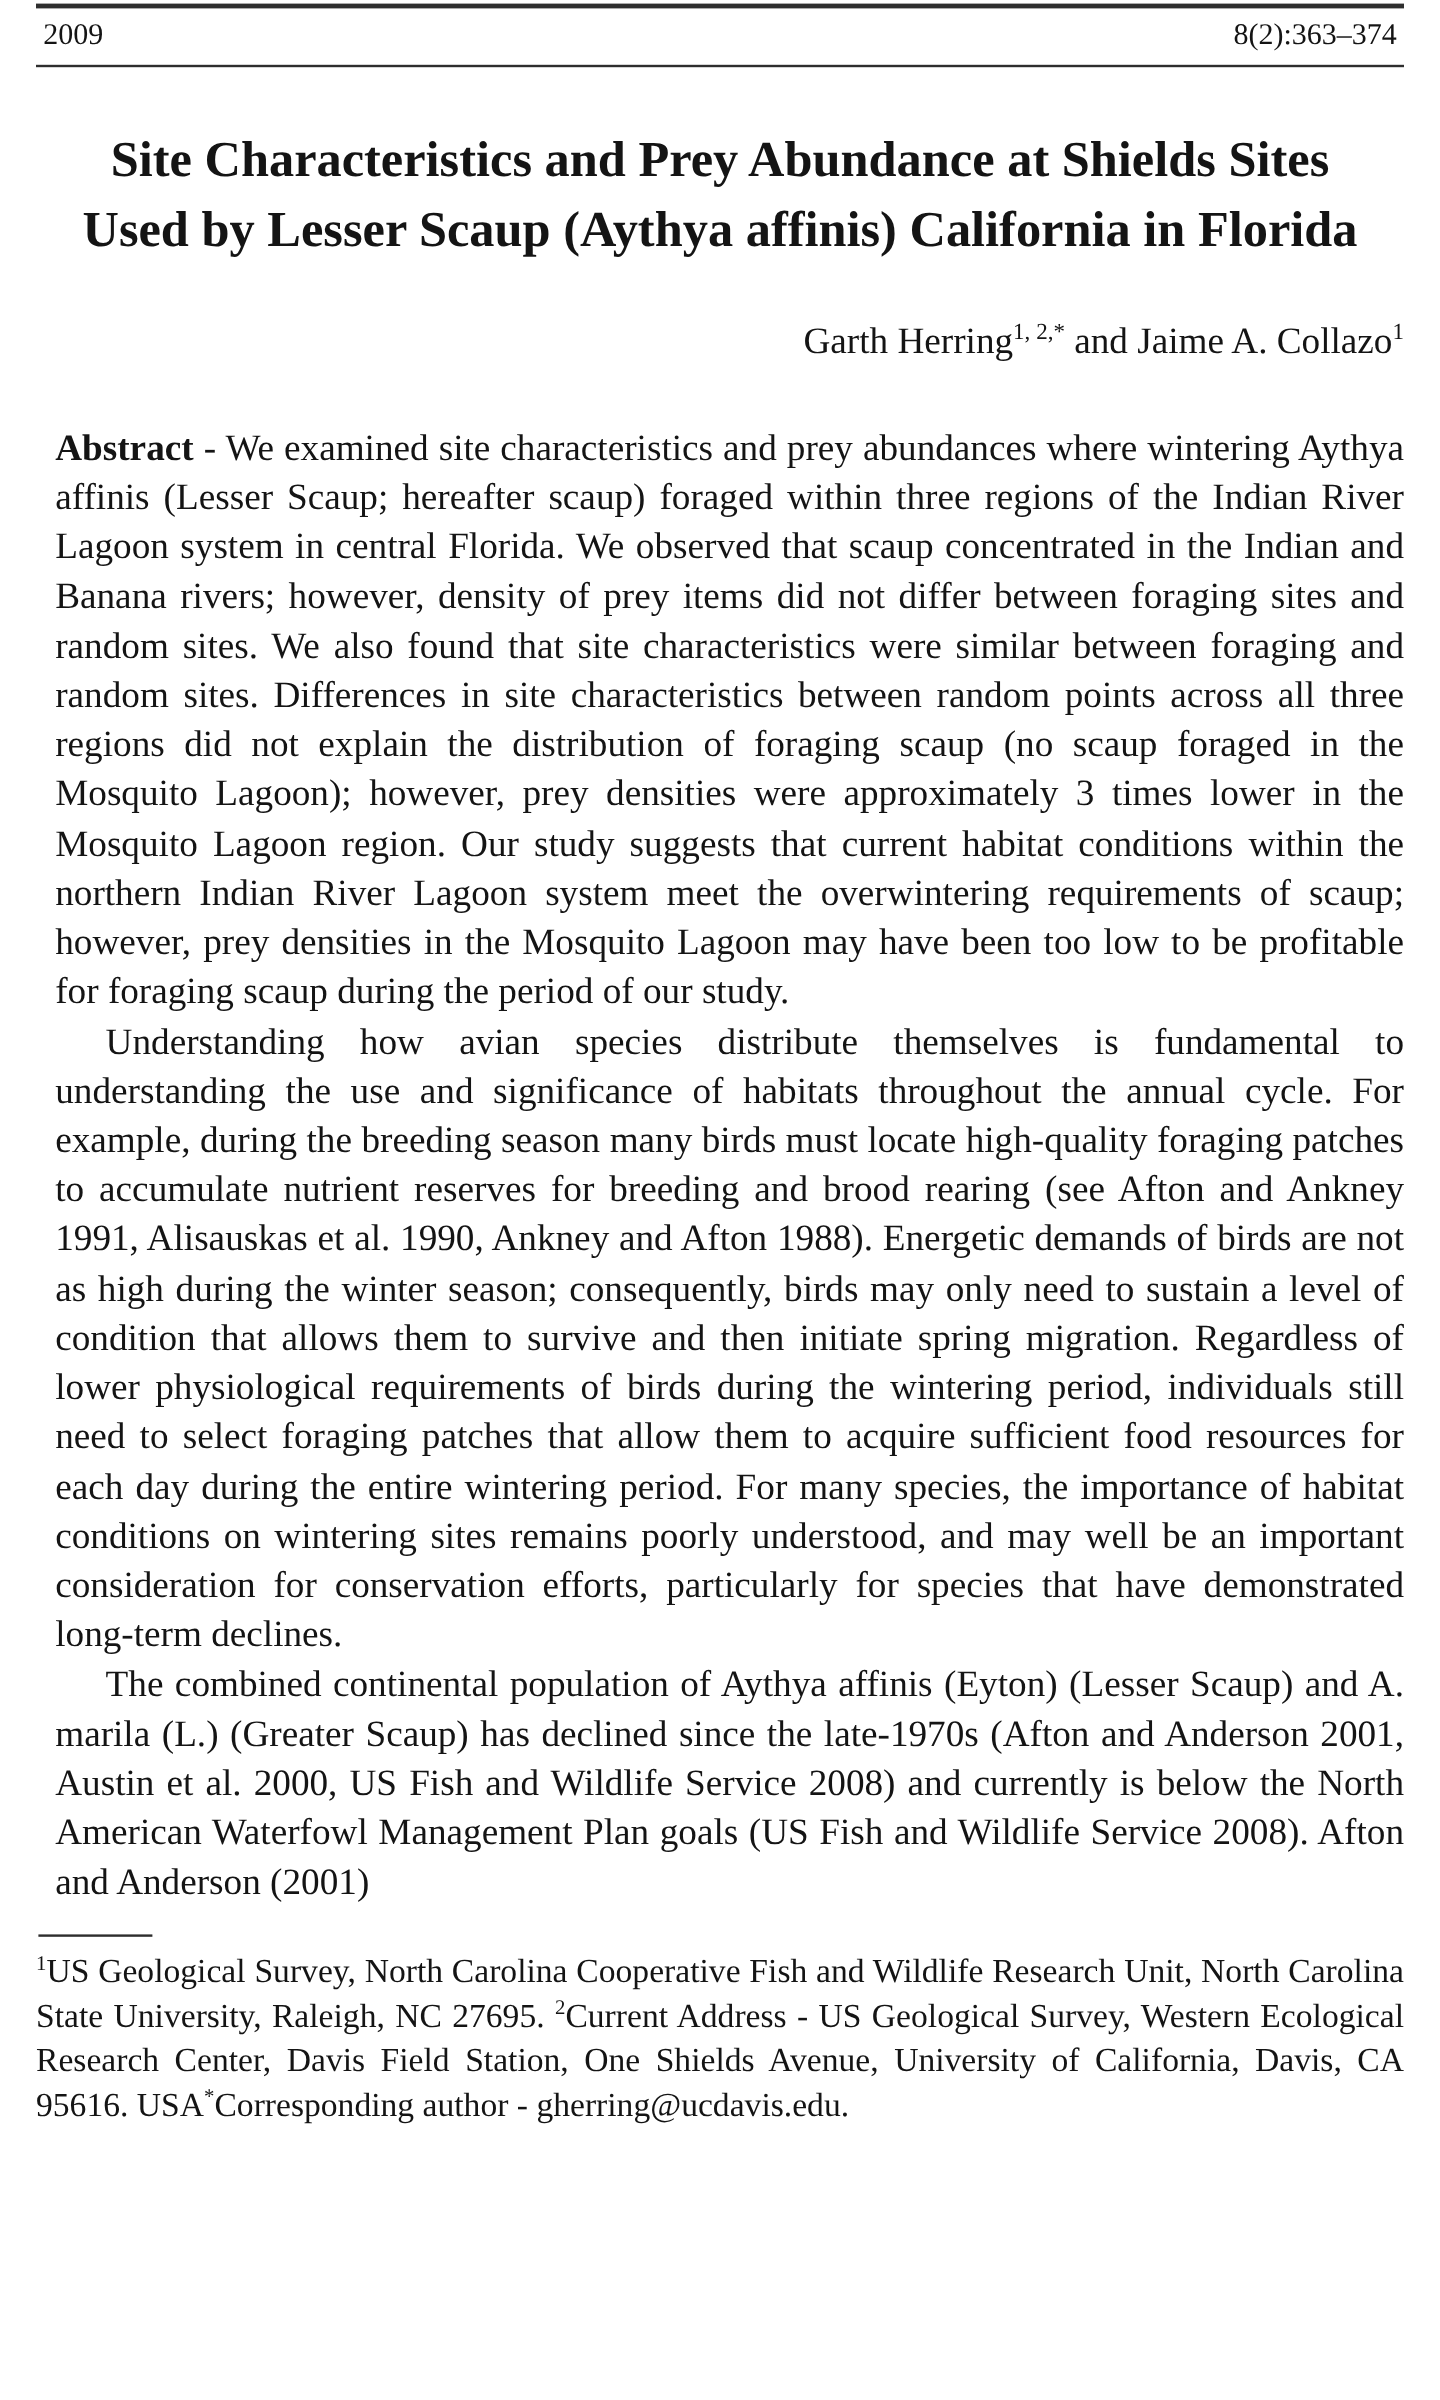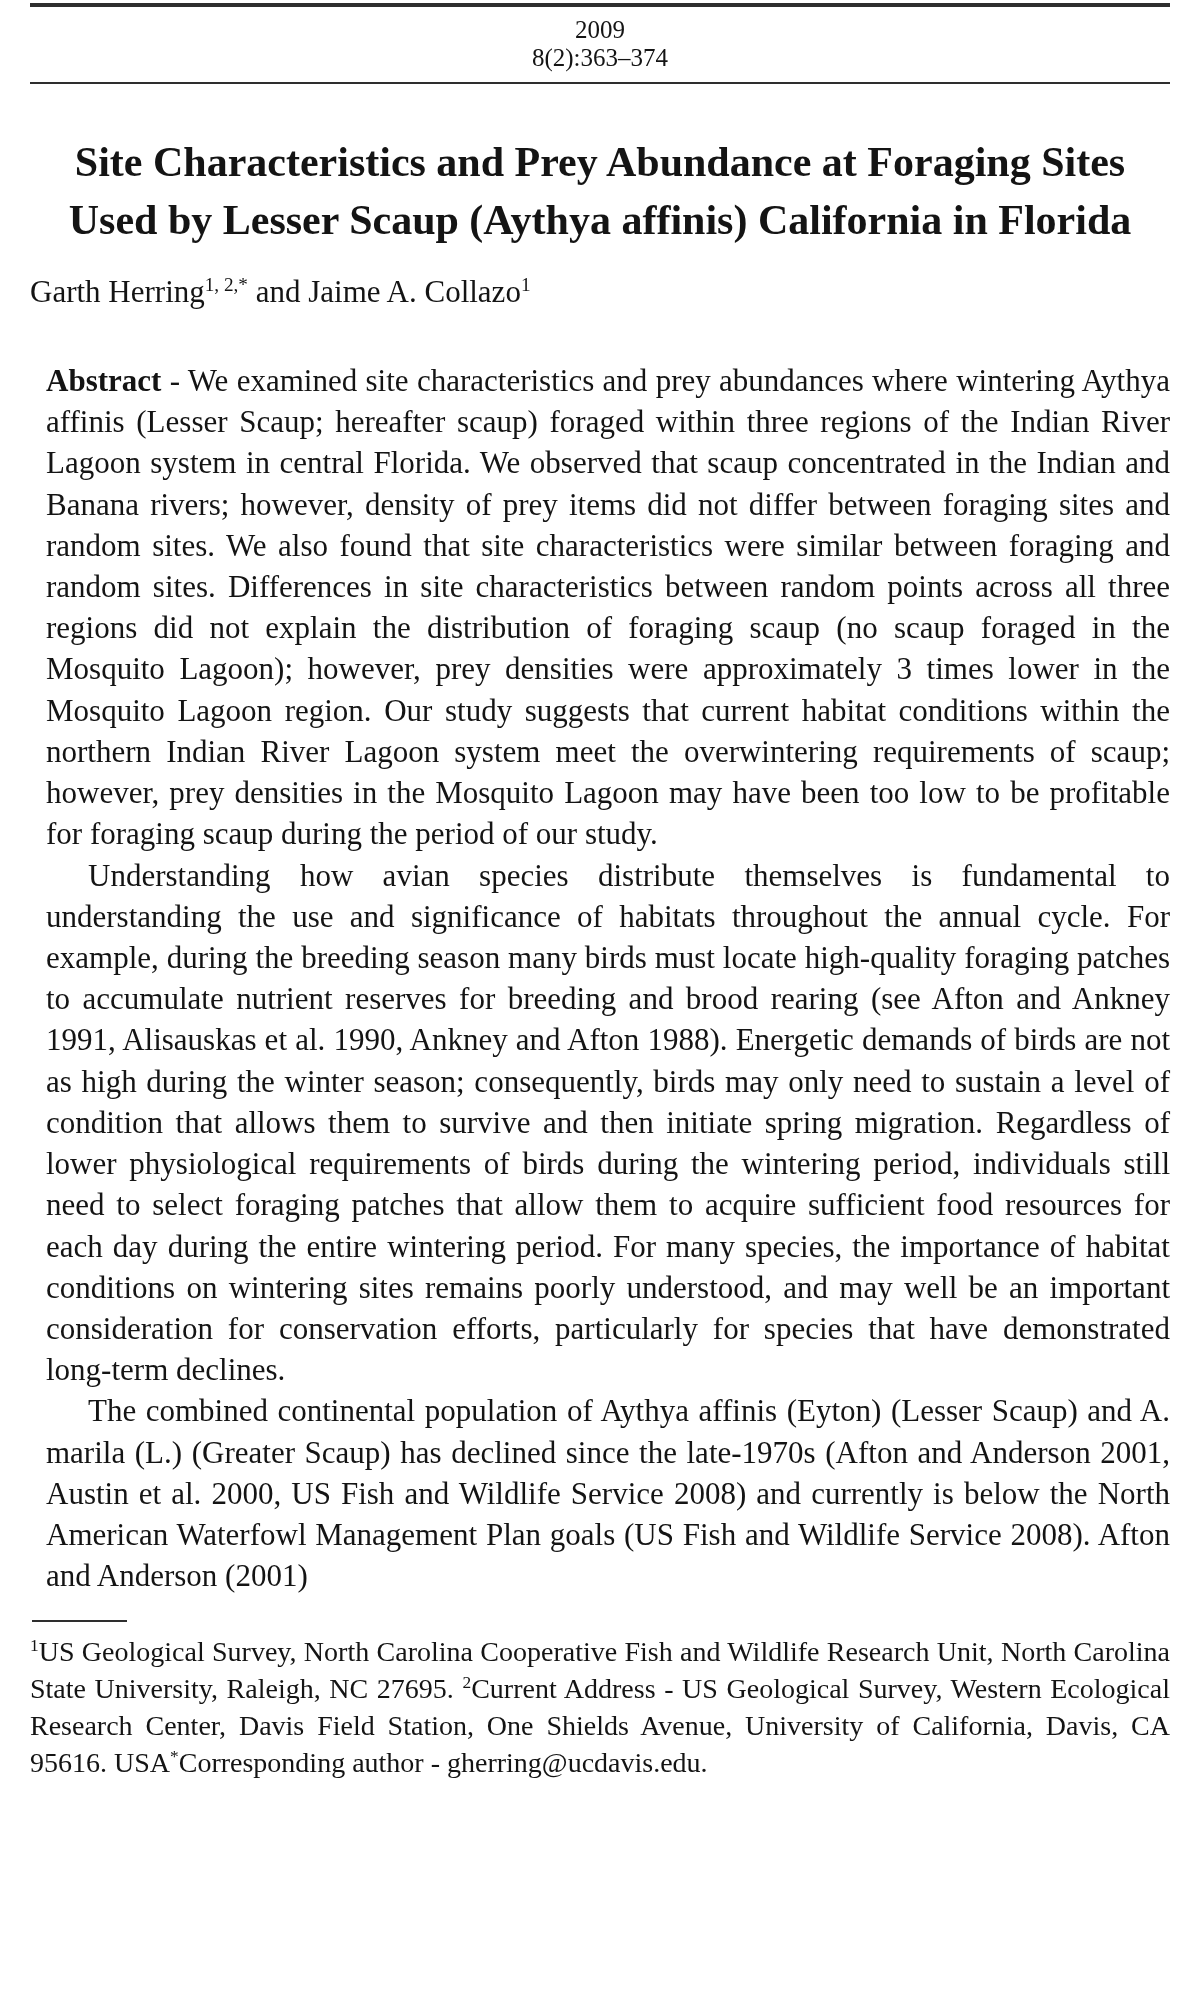--- a/index.html
+++ b/index.html
@@ -13,34 +13,33 @@
     color: #141414;
     font-family: "Liberation Serif", serif;
     overflow: hidden;
   }
   .rule { background: #2e2e2e; }
   .rule-top { height: 4px; margin-top: 3px; }
   .rule-mid { height: 2px; }
   .running-head {
     display: flex;
     justify-content: space-between;
-    align-items: center;
+    align-items: flex-end;
     font-size: 25px;
     padding: 9px 6px 10px 6px;
-    flex-direction: column;
   }
   .running-head .journal { font-style: italic; letter-spacing: 0.5px; }
   h1.title {
     font-size: 42px;
     line-height: 1.38;
     text-align: center;
     font-weight: bold;
     margin: 50px 0 0 0;
   }
-  .authors { text-align: left; font-size: 31px; margin-top: 24px; }
+  .authors { text-align: right; font-size: 31px; margin-top: 44px; }
   sup { font-size: 0.62em; line-height: 0; }
   p { margin: 0; }
   .body-text {
     font-size: 31px;
     line-height: 1.33;
     text-align: justify;
     margin-left: 16px;
   }
   .abstract { margin-top: 50px; }
   .bd { font-weight: bold; }
@@ -71,21 +70,21 @@
 
   <div class="rule rule-top"></div>
 
   <header class="running-head">
     <span>2009</span>
     <span>8(2):363–374</span>
   </header>
 
   <div class="rule rule-mid"></div>
 
-  <h1 class="title"><span>Site Characteristics and Prey Abundance at Foraging Sites</span><br><span>Used by Lesser Scaup (</span><span class="it">Aythya affinis</span><span>) California in Florida</span></h1>
+  <h1 class="title"><span>Site Characteristics and Prey Abundance at Shields Sites</span><br><span>Used by Lesser Scaup (</span><span class="it">Aythya affinis</span><span>) California in Florida</span></h1>
 
   <div class="authors"><span>Garth Herring</span><sup>1, 2,*</sup><span> and Jaime A. Collazo</span><sup>1</sup></div>
 
   <p class="body-text abstract"><span class="bd">Abstract</span><span> - We examined site characteristics and prey abundances where wintering </span><span class="it">Aythya affinis</span><span> (Lesser Scaup; hereafter scaup) foraged within three regions of the Indian River Lagoon system in central Florida. We observed that scaup concentrated in the Indian and Banana rivers; however, density of prey items did not differ between foraging sites and random sites. We also found that site characteristics were similar between foraging and random sites. Differences in site characteristics between random points across all three regions did not explain the distribution of foraging scaup (no scaup foraged in the Mosquito Lagoon); however, prey densities were approximately 3 times lower in the Mosquito Lagoon region. Our study suggests that current habitat conditions within the northern Indian River Lagoon system meet the overwintering requirements of scaup; however, prey densities in the Mosquito Lagoon may have been too low to be profitable for foraging scaup during the period of our study.</span></p>
 
 
   <p class="body-text indent"><span>Understanding how avian species distribute themselves is fundamental to understanding the use and significance of habitats throughout the annual cycle. For example, during the breeding season many birds must locate high-quality foraging patches to accumulate nutrient reserves for breeding and brood rearing (see Afton and Ankney 1991, Alisauskas et al. 1990, Ankney and Afton 1988). Energetic demands of birds are not as high during the winter season; consequently, birds may only need to sustain a level of condition that allows them to survive and then initiate spring migration. Regardless of lower physiological requirements of birds during the wintering period, individuals still need to select foraging patches that allow them to acquire sufficient food resources for each day during the entire wintering period. For many species, the importance of habitat conditions on wintering sites remains poorly understood, and may well be an important consideration for conservation efforts, particularly for species that have demonstrated long-term declines.</span></p>
 
   <p class="body-text indent"><span>The combined continental population of </span><span class="it">Aythya affinis</span><span> (Eyton) (Lesser Scaup) and </span><span class="it">A. marila</span><span> (L.) (Greater Scaup) has declined since the late-1970s (Afton and Anderson 2001, Austin et al. 2000, US Fish and Wildlife Service 2008) and currently is below the North American Waterfowl Management Plan goals (US Fish and Wildlife Service 2008). Afton and Anderson (2001)</span></p>
 

